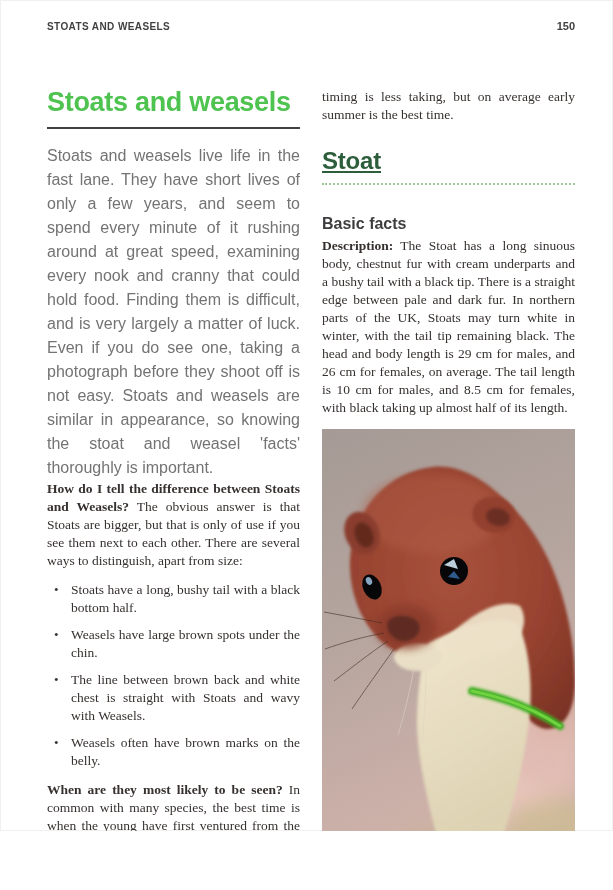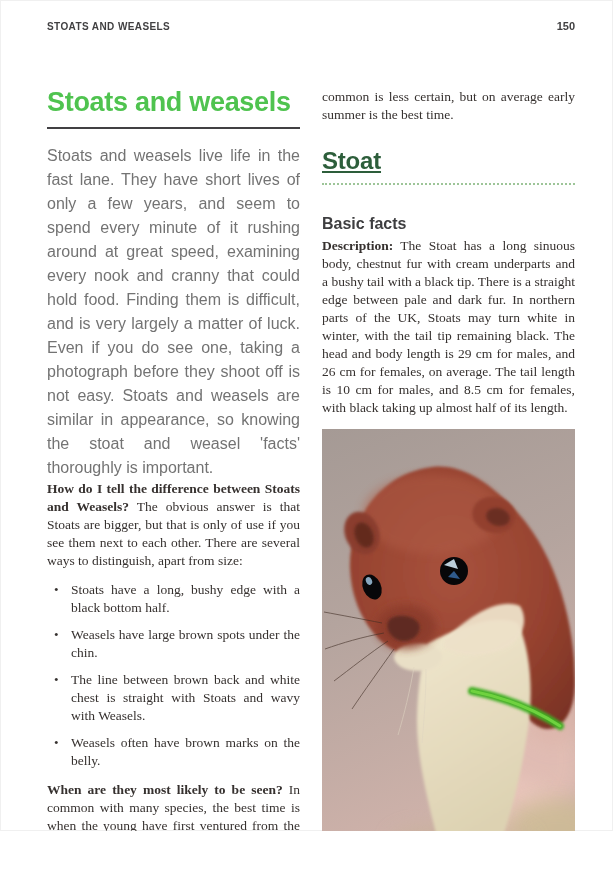--- a/index.html
+++ b/index.html
@@ -107,31 +107,31 @@
     <div class="col">
       <h1 class="chapter-title">Stoats and weasels</h1>
       <hr class="title-rule">
 
       <p class="intro">Stoats and weasels live life in the fast lane. They have short lives of only a few years, and seem to spend every minute of it rushing around at great speed, examining every nook and cranny that could hold food. Finding them is difficult, and is very largely a matter of luck. Even if you do see one, taking a photograph before they shoot off is not easy. Stoats and weasels are similar in appearance, so knowing the stoat and weasel 'facts' thoroughly is important.</p>
 
 
       <p class="serif"><strong>How do I tell the difference between Stoats and Weasels?</strong> <span>The obvious answer is that Stoats are bigger, but that is only of use if you see them next to each other. There are several ways to distinguish, apart from size:</span></p>
 
       <ul class="bullet-list serif">
-        <li><span class="bullet-marker">•</span><span>Stoats have a long, bushy edge with a black bottom half.</span></li>
+        <li><span class="bullet-marker">•</span><span>Stoats have a long, bushy tail with a black bottom half.</span></li>
         <li><span class="bullet-marker">•</span><span>Weasels have large brown spots under the chin.</span></li>
         <li><span class="bullet-marker">•</span><span>The line between brown back and white chest is straight with Stoats and wavy with Weasels.</span></li>
         <li><span class="bullet-marker">•</span><span>Weasels often have brown marks on the belly.</span></li>
       </ul>
 
       <p class="serif"><strong>When are they most likely to be seen?</strong> <span>In common with many species, the best time is when the young have first ventured from the den. They often play outside during the day. With Stoats, this is likely to be in May or June. The female is also more likely to be seen during this time as she has to hunt vigorously to feed the growing kits. With Weasels,</span></p>
     </div>
 
     <div class="col">
-      <p class="serif">common is less certain, but on average early summer is the best time.</p>
+      <p class="serif">timing is less taking, but on average early summer is the best time.</p>
 
       <h2 class="section-title">Stoat</h2>
 
       <h3 class="subhead subhead-right">Basic facts</h3>
 
       <p class="serif"><strong>Description:</strong> <span>The Stoat has a long sinuous body, chestnut fur with cream underparts and a bushy tail with a black tip. There is a straight edge between pale and dark fur. In northern parts of the UK, Stoats may turn white in winter, with the tail tip remaining black. The head and body length is 29 cm for males, and 26 cm for females, on average. The tail length is 10 cm for males, and 8.5 cm for females, with black taking up almost half of its length.</span></p>
 
       <figure class="photo-figure">
         <svg class="photo-frame" viewBox="0 0 253 420" xmlns="http://www.w3.org/2000/svg" role="img">
           <defs>

